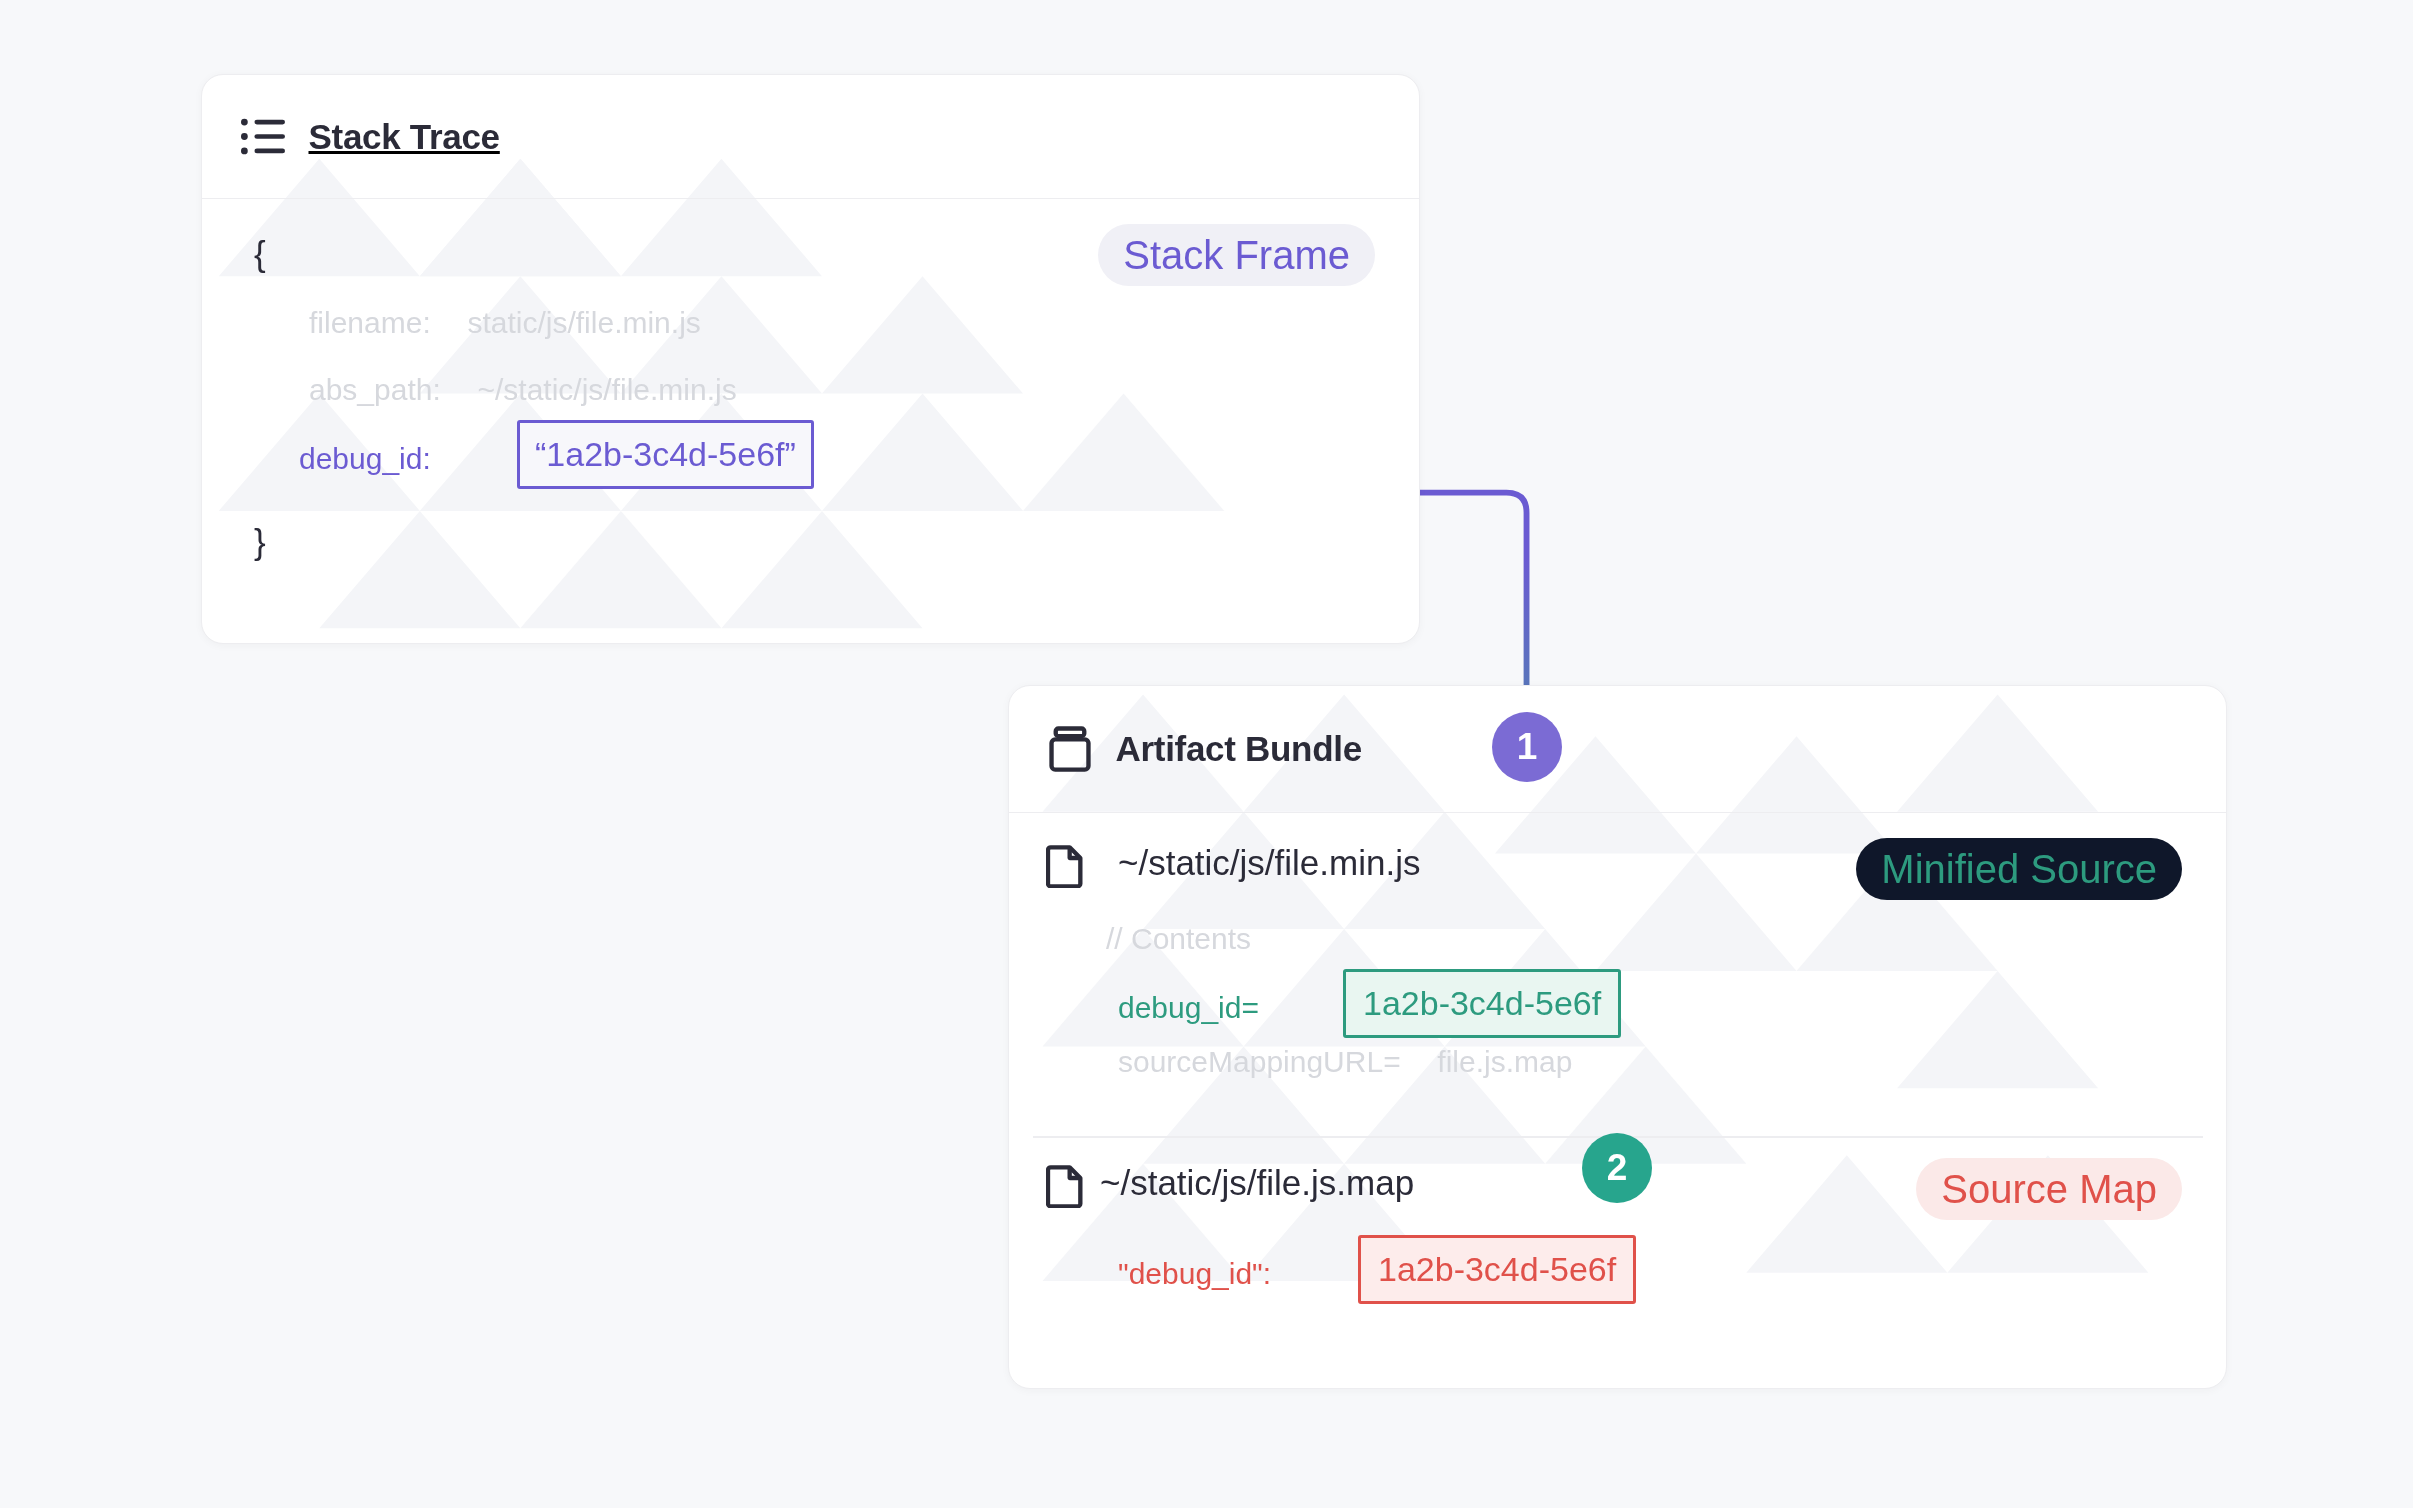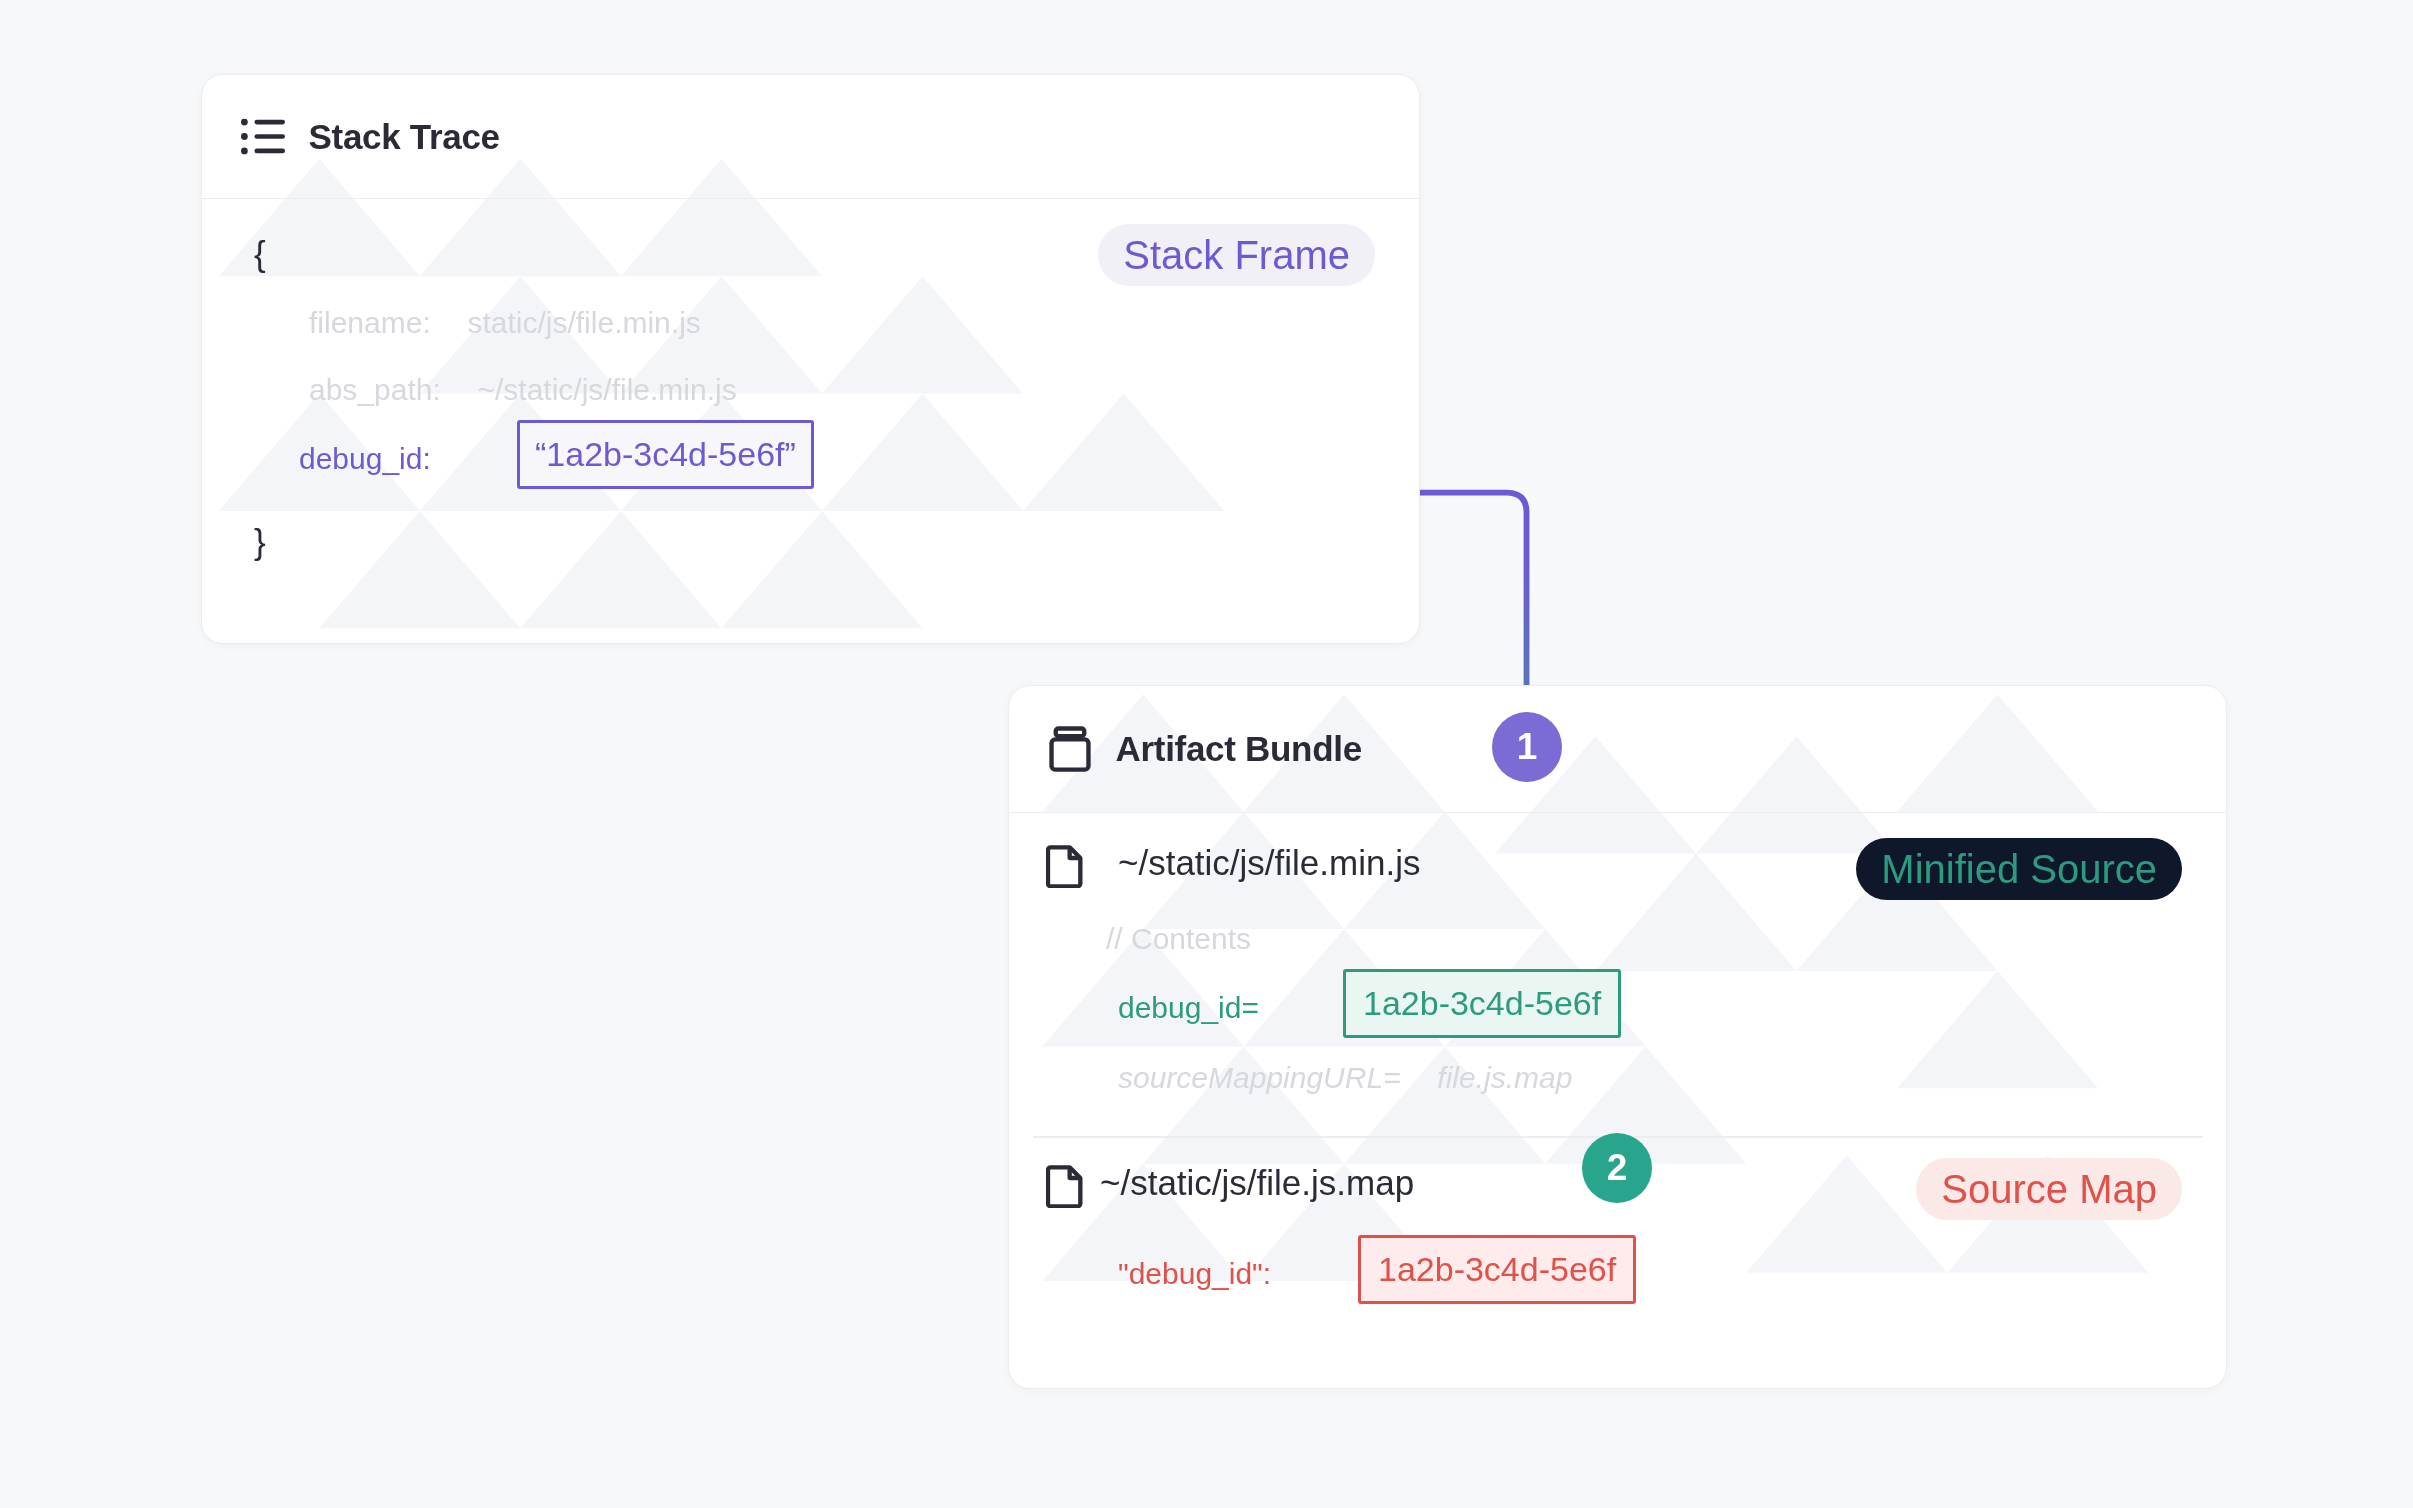--- a/index.html
+++ b/index.html
@@ -51,20 +51,21 @@
   .card-body { position: relative; }
 
   .icon-svg { display: block; }
 
   
   #stack-card {
     left: 201px;
     top: 74px;
     width: 1219px;
     height: 570px;
+    text-decoration: underline;
   }
   #stack-card .card-head { height: 124px; }
 
   .code-line {
     position: absolute;
     font-family: "Liberation Sans", sans-serif;
     font-size: 30px;
     white-space: nowrap;
   }
   .muted { color: #d6d8dd; }
@@ -305,21 +306,21 @@
       <div class="file-row-name" style="left:109px; top:30px;">~/static/js/file.min.js</div>
 
       <div class="pill pill-min" style="right:44px; top:25px;">Minified Source</div>
 
       <div class="code-line muted" style="left:97px; top:109px;">// Contents</div>
 
       <div class="code-line" style="left:109px; top:178px; color:#2d9b7f;">debug_id=</div>
 
       <div class="vbox vbox-green" style="left:334px; top:156px;">1a2b-3c4d-5e6f</div>
 
-      <div class="code-line muted" style="left:109px; top:248px;font-style:italic;">
+      <div class="code-line muted" style="left:109px; top:232px;">
         <span>sourceMappingURL=</span>
         <span style="display:inline-block;width:20px;"></span>
         <span>file.js.map</span>
       </div>
 
       <div class="row-divider" style="top:323px;"></div>
 
       <span style="position:absolute;left:37px;top:350px;">
         <svg class="icon-svg" width="39" height="45" viewBox="0 0 23 27">
           <path d="M2.6 2.6 h11.4 l6.4 6.4 v15.4 a1.6 1.6 0 0 1 -1.6 1.6 h-16.2

